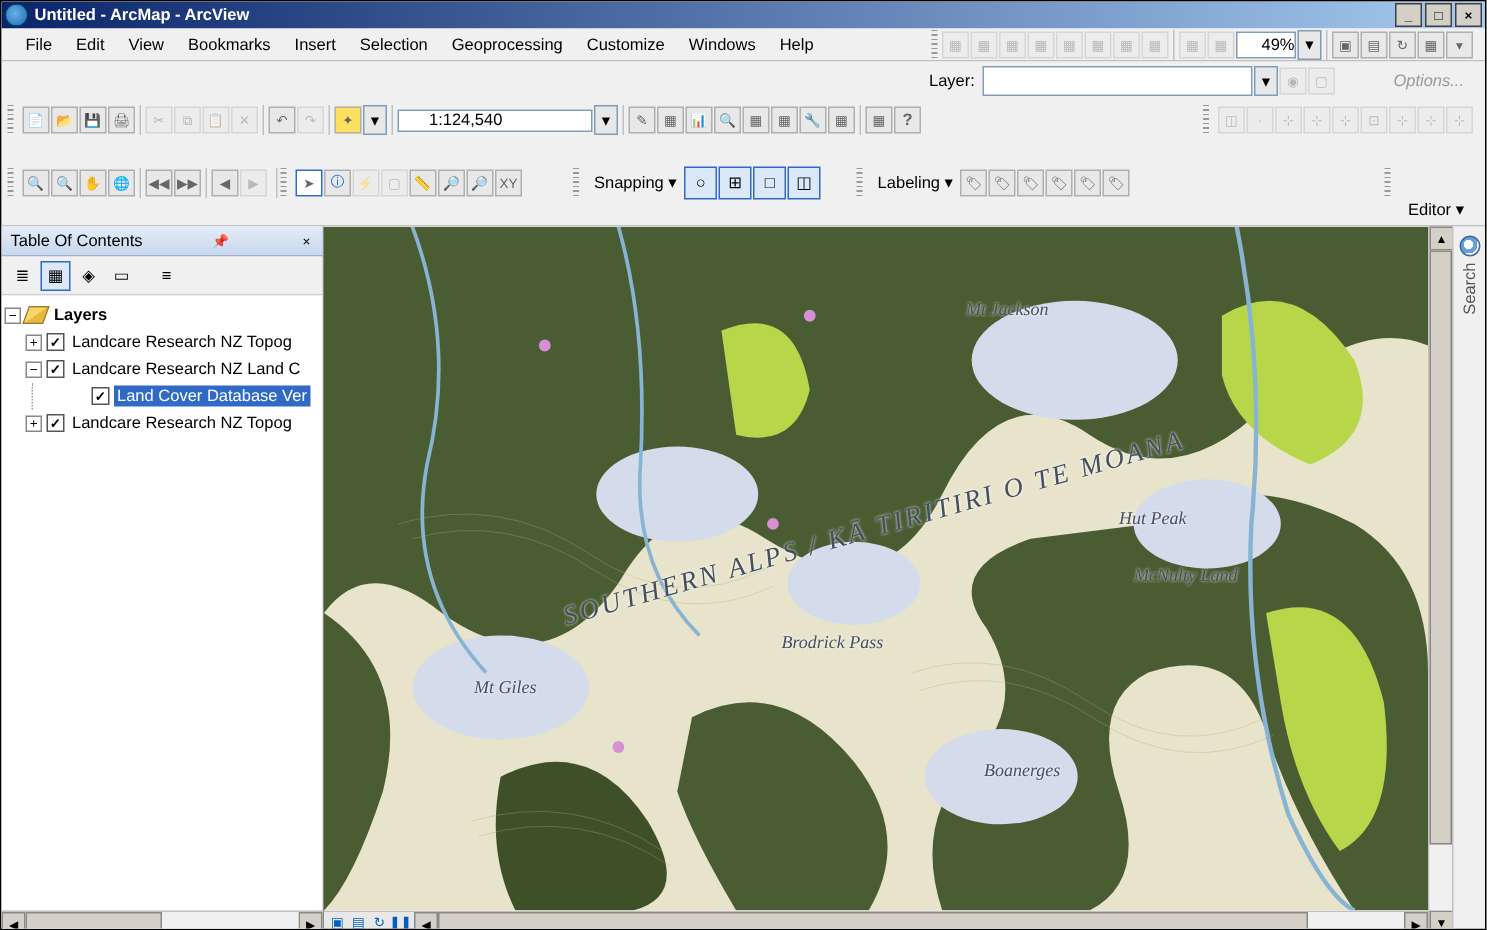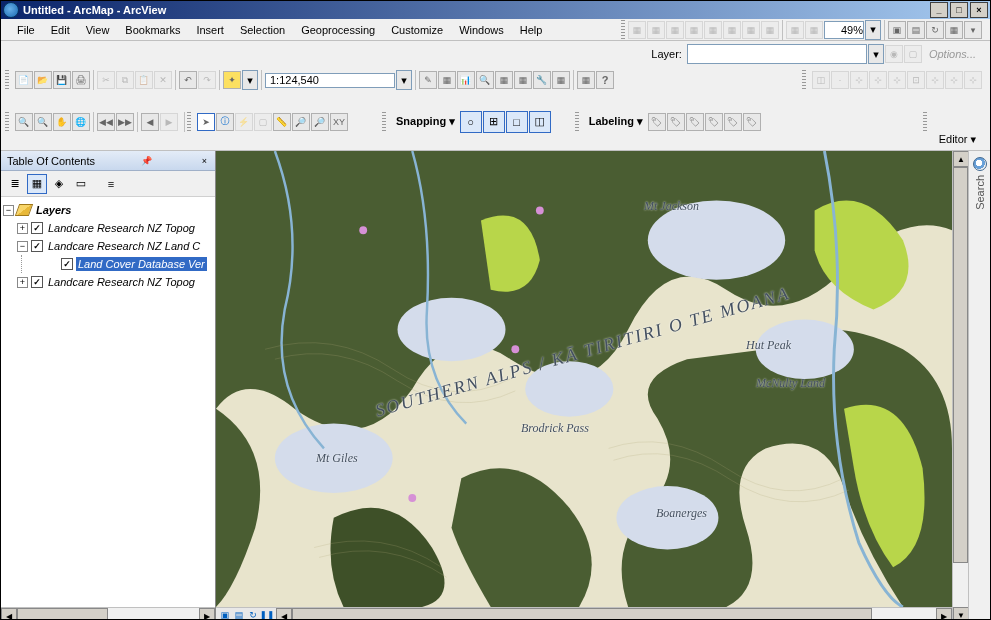--- a/index.html
+++ b/index.html
@@ -18,28 +18,28 @@
 .menubar .right-tools { margin-left: auto; display: flex; align-items: center; gap: 1px; }
 .tbicon { width: 18px; height: 18px; background: #e8e8e8; border: 1px solid #b0b0b0; display: inline-flex; align-items: center; justify-content: center; font-size: 9px; color: #666; cursor: pointer; }
 .tbicon.disabled { opacity: 0.4; cursor: default; }
 
 
 .toolbars { background: #f0f0f0; border-bottom: 1px solid #c0c0c0; }
 .toolbar-row { display: flex; align-items: center; padding: 2px 4px; min-height: 26px; flex-wrap: nowrap; }
 .toolbar-group { display: flex; align-items: center; gap: 1px; padding: 0 4px; }
 .toolbar-sep { width: 1px; height: 20px; background: #c0c0c0; margin: 0 2px; }
 .toolbar-grip { width: 4px; height: 20px; background: repeating-linear-gradient(to bottom, #999 0 1px, transparent 1px 3px); margin-right: 2px; cursor: move; }
-.scale-input { width: 130px; height: 15px; border: 1px solid #7f9db9; padding: 0 4px; background: #fff; }
+.scale-input { width: 130px; height: 15px; border: 1px solid #7f9db9; padding: 0 20px; background: #fff; }
 .scale-dd { width: 16px; height: 20px; border: 1px solid #7f9db9; background: #e8e8e8; display: inline-flex; align-items: center; justify-content: center; cursor: pointer; }
 .layer-label { padding: 0 4px; }
 .layer-dd { width: 180px; height: 20px; border: 1px solid #7f9db9; background: #fff; }
 .pct-box { width: 40px; height: 18px; border: 1px solid #7f9db9; background: #fff; padding: 0 16px; display: inline-flex; align-items: center; }
-.options-link { color: #999; padding: 0 6px; font-style: italic; }
-
-.snap-label { padding: 0 4px; font-weight: bold; }
+.options-link { color: #999; padding: 0 6px; font-style: italic; margin-left: 32px; }
+
+.snap-label { padding: 0 4px; }
 .snap-btn { width: 22px; height: 22px; border: 1px solid #316ac5; background: #dbe8f9; display: inline-flex; align-items: center; justify-content: center; cursor: pointer; }
 .editor-btn { padding: 2px 6px; cursor: pointer; margin-top: 36px; }
 
 
 .main { display: flex; height: calc(620px - 22px - 22px - 84px - 20px); position: relative; }
 
 
 .toc { width: 215px; background: #f7f7f7; border-right: 1px solid #888; display: flex; flex-direction: column; }
 .toc-header { background: linear-gradient(to bottom, #e4ecf7, #c8d8ee); height: 20px; display: flex; align-items: center; padding: 0 6px; font-size: 11px; border-bottom: 1px solid #a0b0c8; }
 .toc-header .auto-hide { margin-left: auto; font-size: 9px; cursor: pointer; padding: 0 2px; }
@@ -48,21 +48,21 @@
 .toc-tb-btn.active { border: 1px solid #316ac5; background: #dbe8f9; }
 
 .tree { flex: 1; overflow: auto; padding: 4px 2px; background: #fff; }
 .tree-node { display: flex; align-items: center; height: 18px; white-space: nowrap; }
 .tree-indent { display: inline-block; }
 .expander { width: 11px; height: 11px; border: 1px solid #888; background: #fff; display: inline-flex; align-items: center; justify-content: center; font-size: 9px; line-height: 1; margin-right: 3px; cursor: pointer; }
 .checkbox { width: 12px; height: 12px; border: 1px solid #555; background: #fff; margin-right: 3px; display: inline-flex; align-items: center; justify-content: center; font-size: 9px; cursor: pointer; }
 .checkbox.checked::after { content: "✓"; color: #000; font-weight: bold; }
 .layer-icon { width: 14px; height: 12px; margin-right: 3px; display: inline-block; }
 .layer-icon.layers { background: linear-gradient(135deg, #f8d568 0 50%, #e8b838 50% 100%); transform: skewX(-20deg); border: 1px solid #a07818; }
-.node-label { padding: 1px 2px; overflow: hidden; text-overflow: clip; font-style: italic; }
+.node-label { padding: 1px 2px; overflow: hidden; text-overflow: clip; }
 .node-label.selected { background: #316ac5; color: #fff; }
 .node-label.bold { font-weight: bold; }
 
 .toc-scroll { height: 16px; background: #e8e8e8; border-top: 1px solid #c0c0c0; display: flex; }
 .scroll-arrow { width: 16px; height: 16px; background: #d4d0c8; border: 1px solid #888; display: inline-flex; align-items: center; justify-content: center; font-size: 8px; cursor: pointer; }
 .scroll-track { flex: 1; background: #f0f0f0; position: relative; }
 .scroll-thumb { position: absolute; left: 0; top: 0; bottom: 0; width: 50%; background: #d4d0c8; border: 1px solid #888; }
 
 
 .map-container { flex: 1; display: flex; flex-direction: column; overflow: hidden; }

